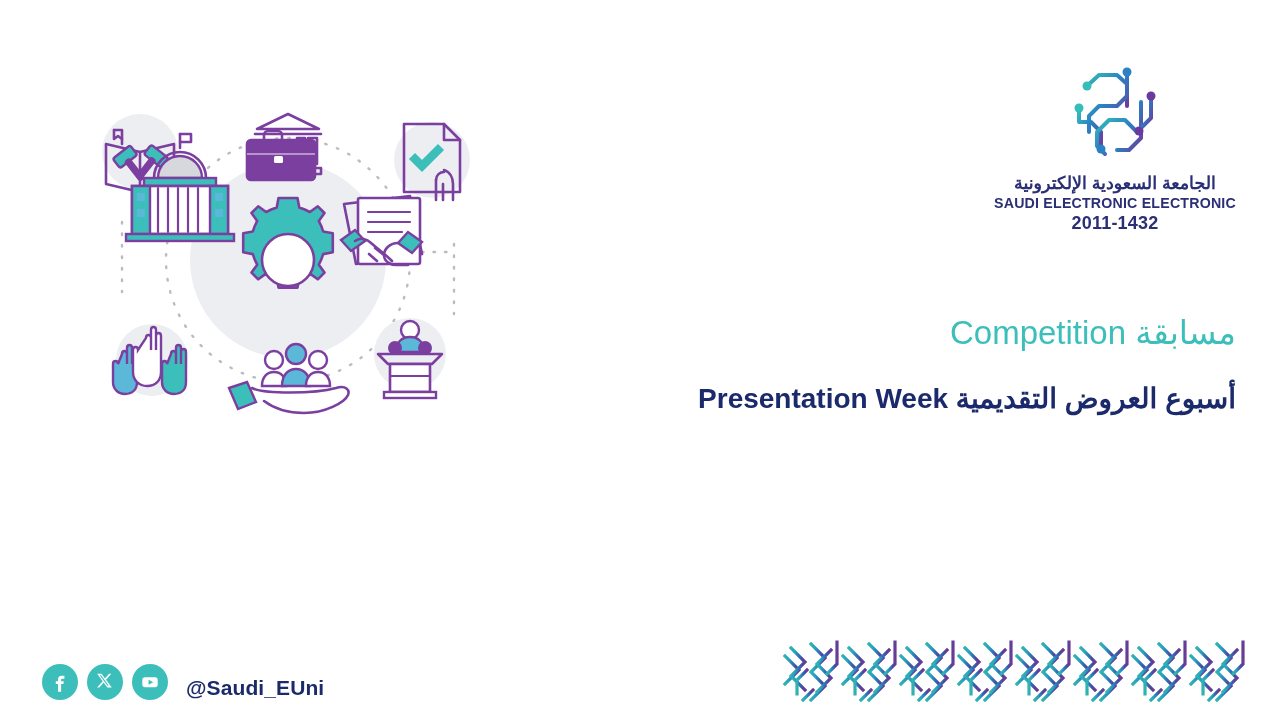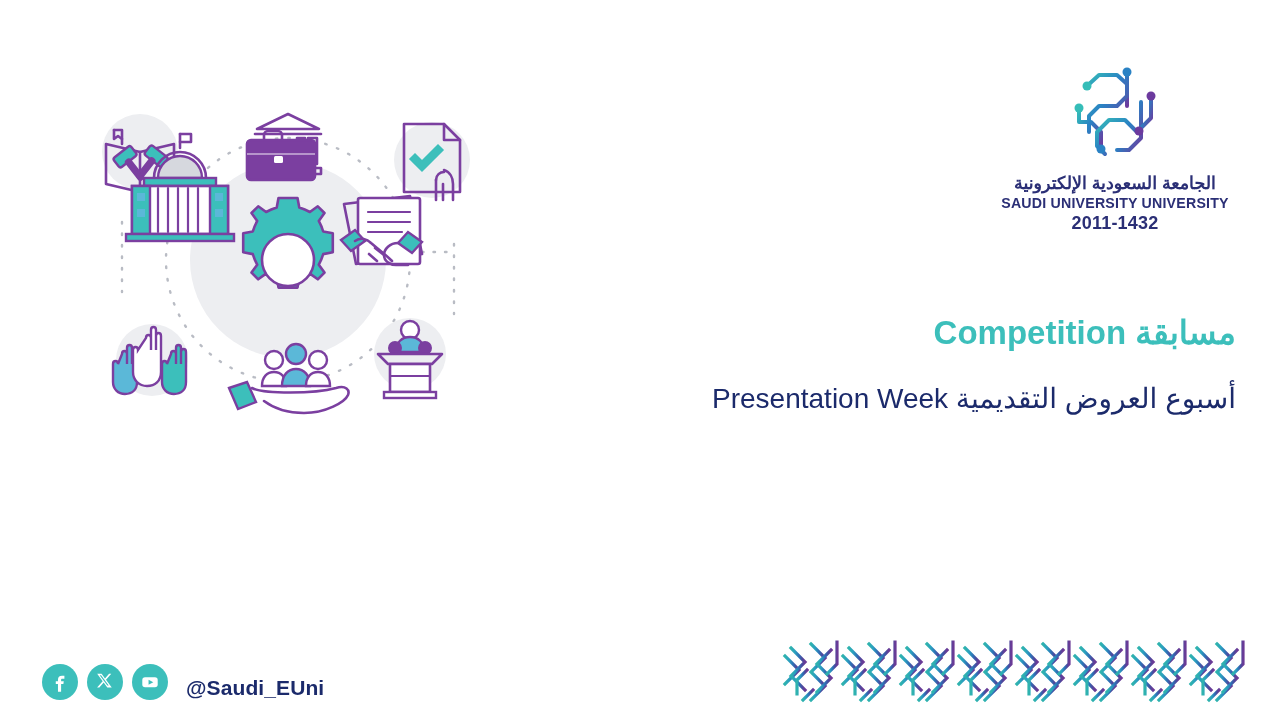--- a/index.html
+++ b/index.html
@@ -62,29 +62,29 @@
   .headline {
     position: absolute;
     right: 44px;
     top: 312px;
     width: 700px;
     text-align: right;
     direction: rtl;
   }
   .headline-main {
     font-size: 33px;
-    font-weight: bold;
+    font-weight: normal;
     color: #3cbfbb;
     line-height: 1.25;
     white-space: nowrap;
   }
   .headline-sub {
     margin-top: 28px;
     font-size: 28px;
-    font-weight: normal;
+    font-weight: bold;
     color: #1b2a6b;
     line-height: 1.25;
     white-space: nowrap;
   }
 
   
   .illustration {
     position: absolute;
     left: 92px;
     top: 92px;
@@ -320,21 +320,21 @@
       <g fill="#2a82c4">
         <circle cx="62" cy="10" r="4.5"></circle>
         <circle cx="36" cy="87" r="4.5"></circle>
       </g>
       <g fill="#6c3a9e">
         <circle cx="86" cy="34" r="4.5"></circle>
         <circle cx="74" cy="69" r="4.5"></circle>
       </g>
     </svg>
     <div class="logo-ar">الجامعة السعودية الإلكترونية</div>
-    <div class="logo-en">SAUDI UNIVERSITY UNIVERSITY</div>
+    <div class="logo-en">SAUDI ELECTRONIC ELECTRONIC</div>
     <div class="logo-year">2011-1432</div>
   </div>
 
   <div class="headline">
     <div class="headline-main">مسابقة Competition</div>
     <div class="headline-sub">أسبوع العروض التقديمية Presentation Week</div>
   </div>
 
   <div class="watermark">&nbsp;</div>
 

